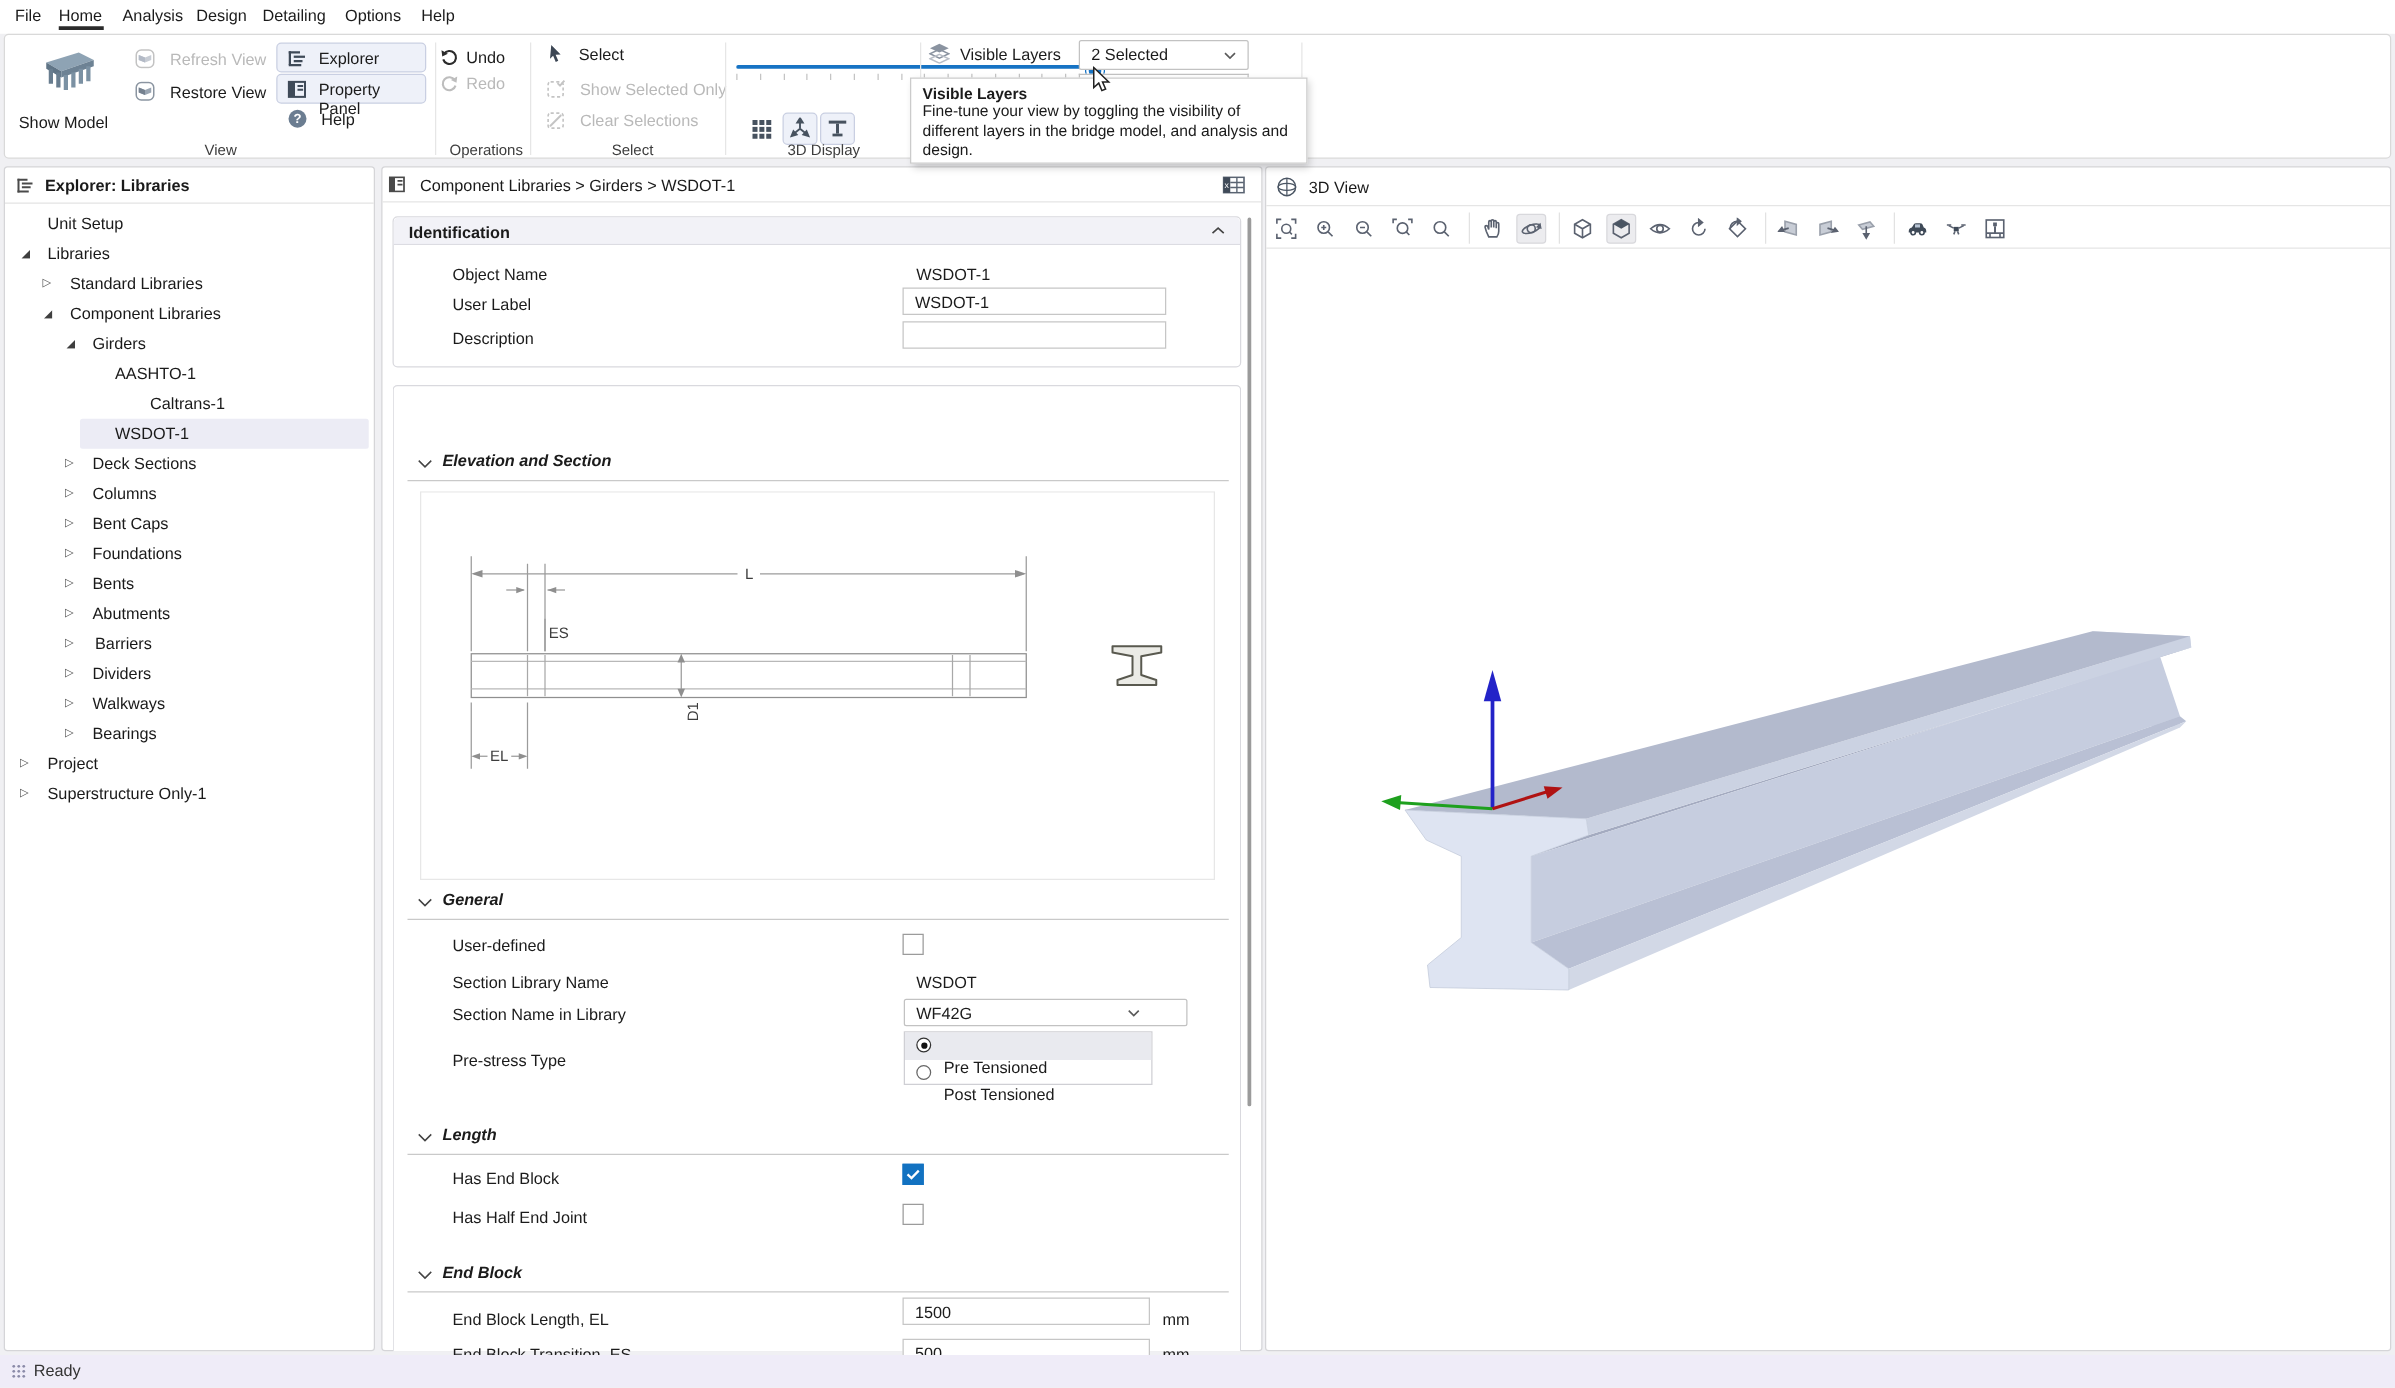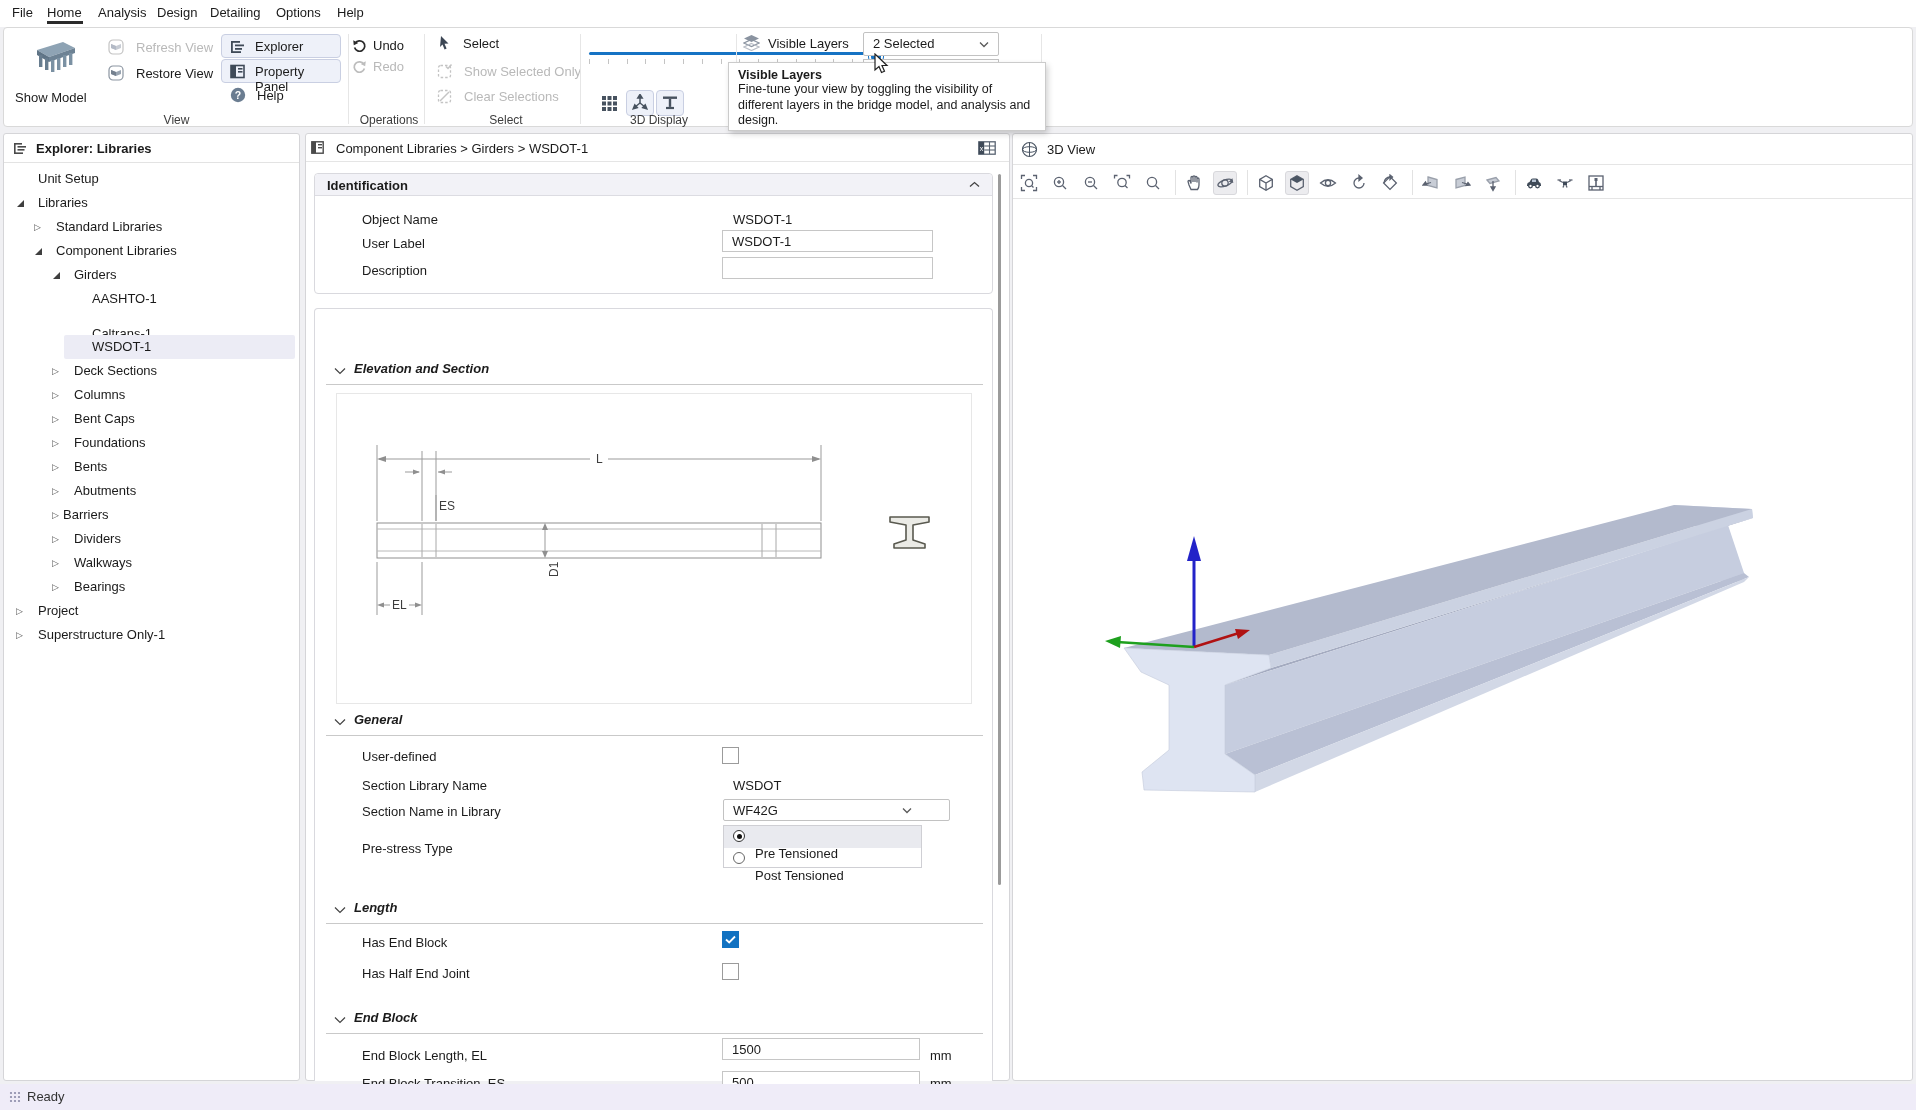--- a/index.html
+++ b/index.html
@@ -322,21 +322,21 @@
           <span class="tw exp" style="left: 31px;"></span>
           <span class="tree-label" style="left: 52px;">Component Libraries</span>
         </div>
         <div class="tree-row" style="top: 129px;">
           <span class="tw exp" style="left: 49px;"></span>
           <span class="tree-label" style="left: 70px;">Girders</span>
         </div>
         <div class="tree-row" style="top: 153px;">
           <span class="tree-label" style="left: 88px; text-align: center;">AASHTO-1</span>
         </div>
-        <div class="tree-row" style="top: 188px;">
+        <div class="tree-row" style="top: 177px; margin-left: 28px;">
           <span class="tree-label" style="left: 88px;">Caltrans-1</span>
         </div>
         <div class="tree-row" style="top: 201px;">
           <div class="tree-hl" style="left: 60px;"></div>
           <span class="tree-label" style="left: 88px;">WSDOT-1</span>
         </div>
         <div class="tree-row" style="top: 225px;">
           <span class="tw" style="left: 48px;">▷</span>
           <span class="tree-label" style="left: 70px;">Deck Sections</span>
         </div>
@@ -355,21 +355,21 @@
         <div class="tree-row" style="top: 321px;">
           <span class="tw" style="left: 48px;">▷</span>
           <span class="tree-label" style="left: 70px;">Bents</span>
         </div>
         <div class="tree-row" style="top: 345px;">
           <span class="tw" style="left: 48px;">▷</span>
           <span class="tree-label" style="left: 70px;">Abutments</span>
         </div>
         <div class="tree-row" style="top: 369px;">
           <span class="tw" style="left: 48px;">▷</span>
-          <span class="tree-label" style="left: 59px; text-align: right;">Barriers</span>
+          <span class="tree-label" style="left: 72px; text-align: right;">Barriers</span>
         </div>
         <div class="tree-row" style="top: 393px;">
           <span class="tw" style="left: 48px;">▷</span>
           <span class="tree-label" style="left: 70px;">Dividers</span>
         </div>
         <div class="tree-row" style="top: 417px;">
           <span class="tw" style="left: 48px;">▷</span>
           <span class="tree-label" style="left: 70px;">Walkways</span>
         </div>
         <div class="tree-row" style="top: 441px;">

